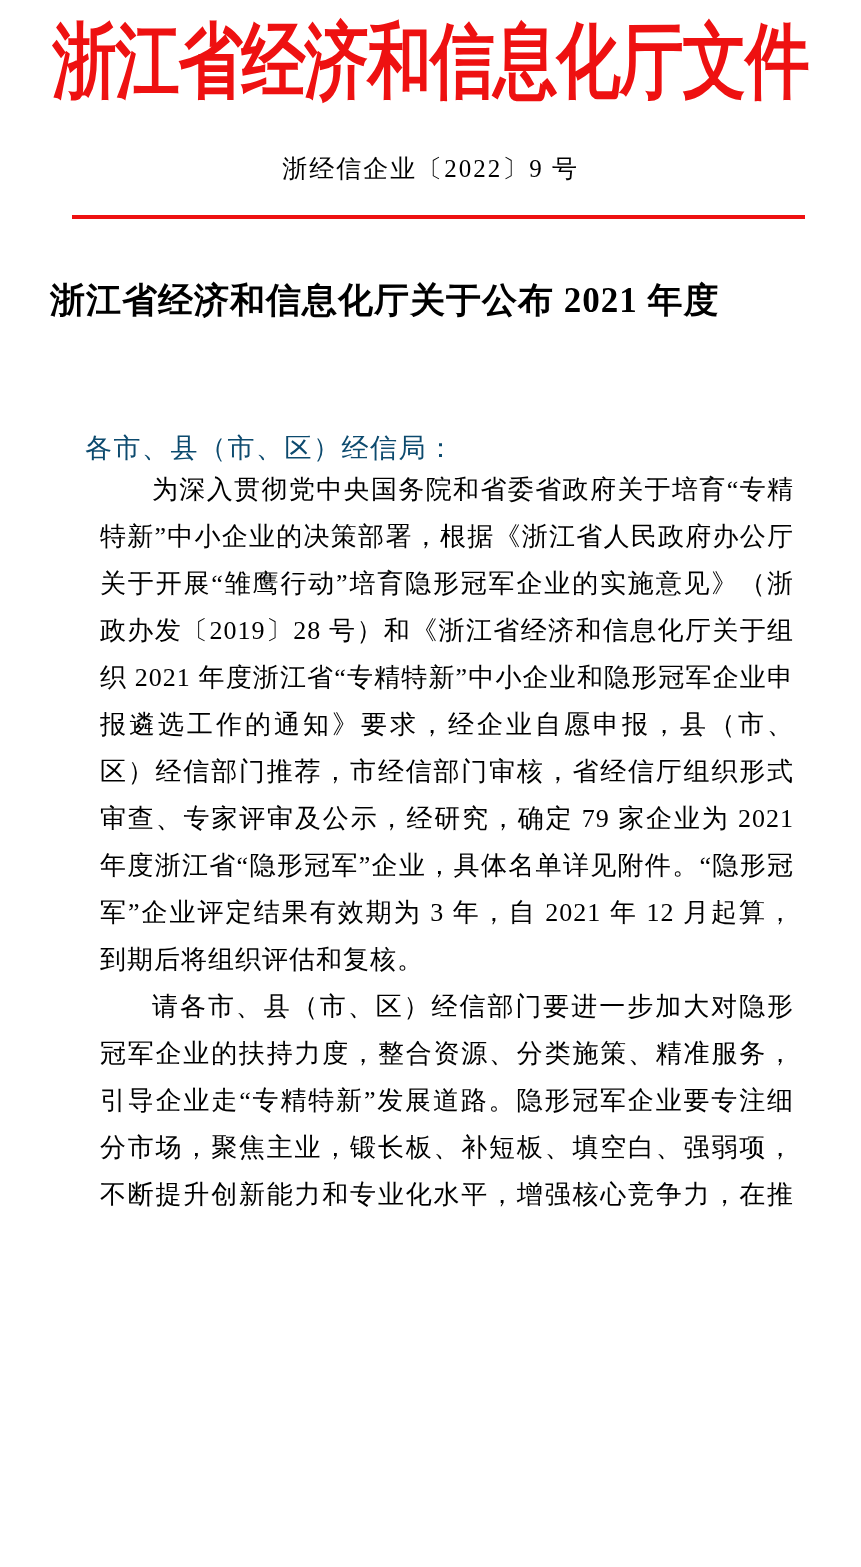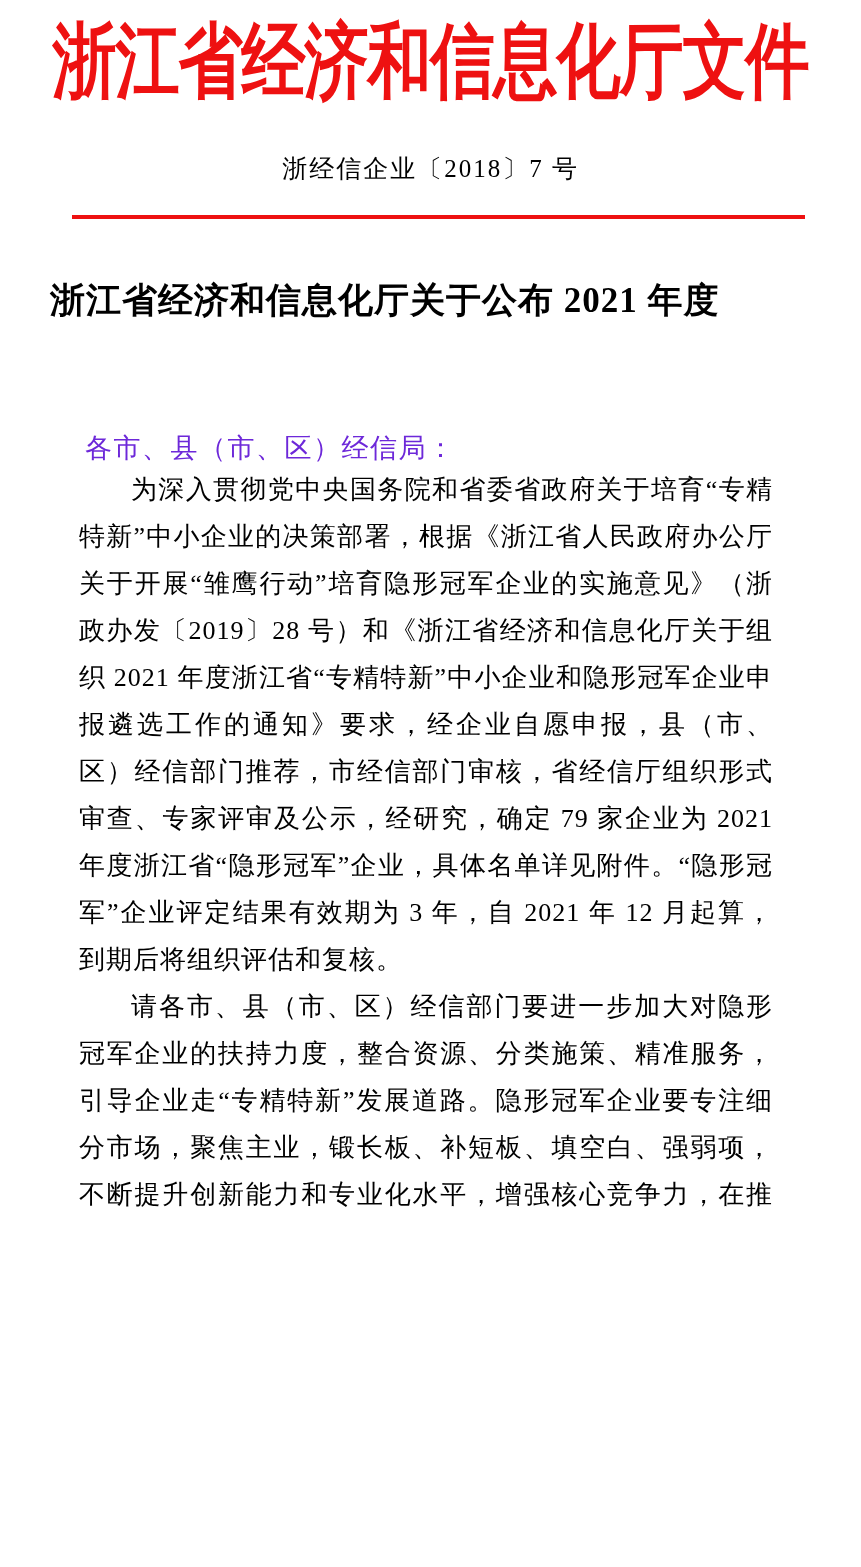--- a/index.html
+++ b/index.html
@@ -46,24 +46,24 @@
     text-align:left;
     font-size:35px;font-weight:bold;
     line-height:57px;
     color:#000;
     letter-spacing:1px;
   }
   
   .salutation{
     position:absolute;top:430px;left:85px;
     font-size:27px;letter-spacing:1.5px;
-    color:#6d28d9;
+    color:#0c4a6e;
   }
   .body-text{
-    position:absolute;top:466px;left:79px;width:694px;
+    position:absolute;top:466px;left:100px;width:694px;
     font-size:26px;line-height:47px;
     letter-spacing:1px;
     text-align:justify;
     color:#000;
   }
   .body-text p{margin:0;text-indent:2em;}
   .attachment{
     position:absolute;top:1225px;left:85px;width:694px;
     font-size:26px;letter-spacing:1px;
     text-indent:2em;color:#c2410c;
@@ -98,21 +98,21 @@
     white-space:nowrap;
   }
 </style>
 </head>
 <body>
 
 <div class="page">
 
   <div class="org-title">浙江省经济和信息化厅文件</div>
 
-  <div class="doc-number">浙经信企业〔2018〕7 号</div>
+  <div class="doc-number">浙经信企业〔2022〕9 号</div>
 
   <div class="red-line"></div>
 
   <div class="notice-title">
     <span>浙江省经济和信息化厅关于公布 2021 年度</span><br>
   </div>
 
   <div class="salutation">各市、县（市、区）经信局：</div>
 
   <div class="body-text">

